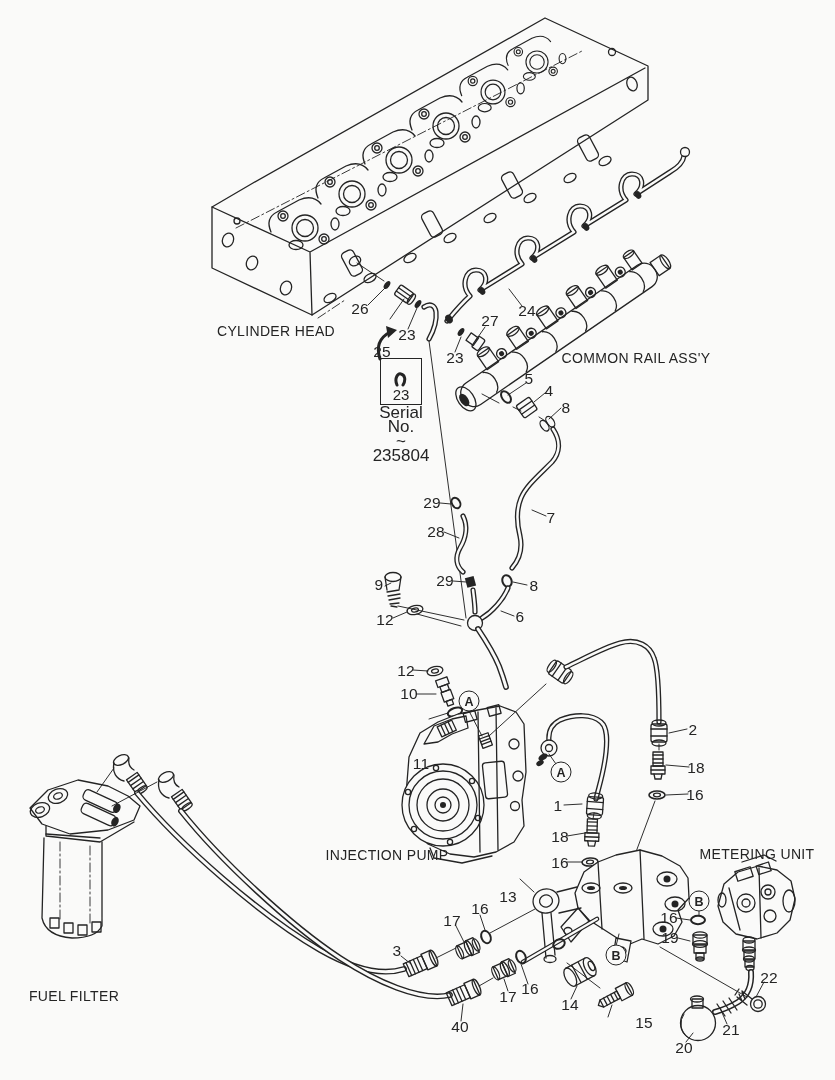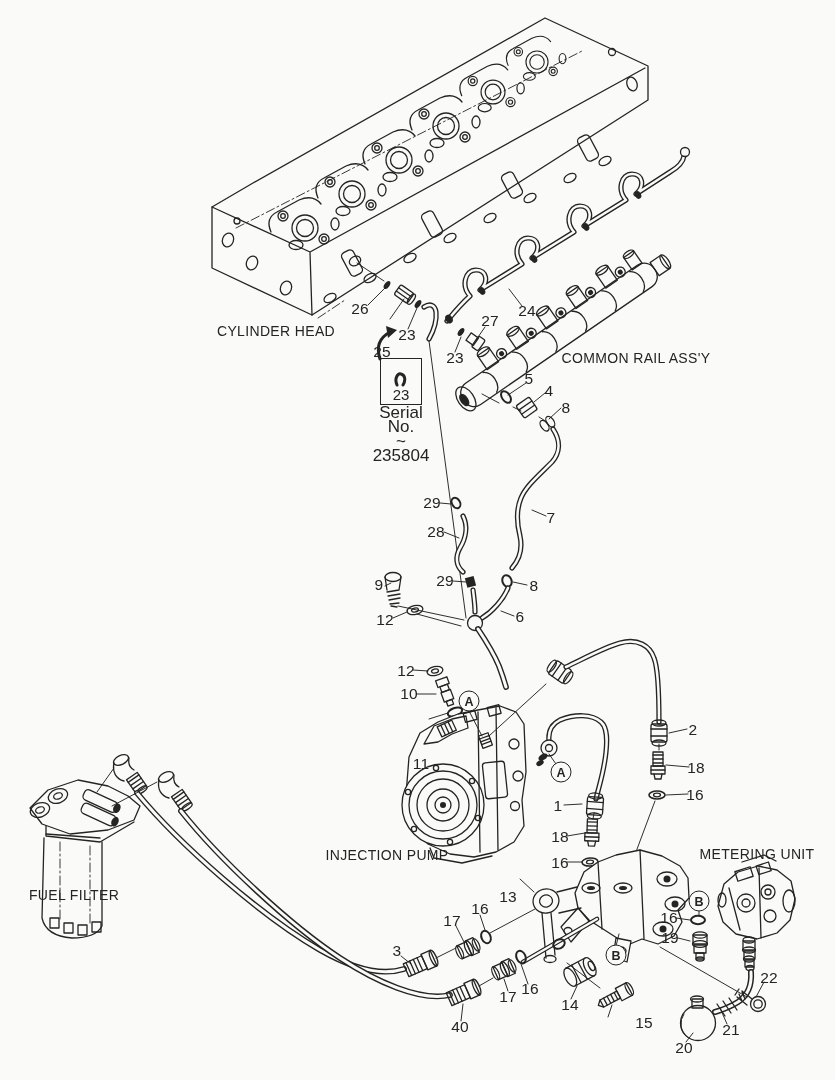--- a/index.html
+++ b/index.html
@@ -522,20 +522,20 @@
       <div class="callout" style="left: 608px; top: 1023px; margin-left: 36px;">15</div>
       <div class="callout" style="left: 669px; top: 918px;">16</div>
       <div class="callout" style="left: 670px; top: 938px;">19</div>
       <div class="callout" style="left: 769px; top: 978px;">22</div>
       <div class="callout" style="left: 731px; top: 1030px;">21</div>
       <div class="callout" style="left: 684px; top: 1048px;">20</div>
       <div class="callout section" style="left: 276px; top: 331px;">CYLINDER HEAD</div>
       <div class="callout section" style="left: 636px; top: 358px;">COMMON RAIL ASS'Y</div>
       <div class="callout section" style="left: 387px; top: 855px;">INJECTION PUMP</div>
       <div class="callout section" style="left: 757px; top: 854px;">METERING UNIT</div>
-      <div class="callout section" style="left: 74px; top: 895px;">FUEL FILTER</div>
+      <div class="callout section" style="left: 74px; top: 996px;">FUEL FILTER</div>
       <div class="marker" style="left: 469px; top: 701px;">A</div>
       <div class="marker" style="left: 561px; top: 772px;">A</div>
       <div class="marker" style="left: 699px; top: 901px;">B</div>
       <div class="marker" style="left: 616px; top: 955px;">B</div>
     </div>
 
 </div>
 
 </body></html>

